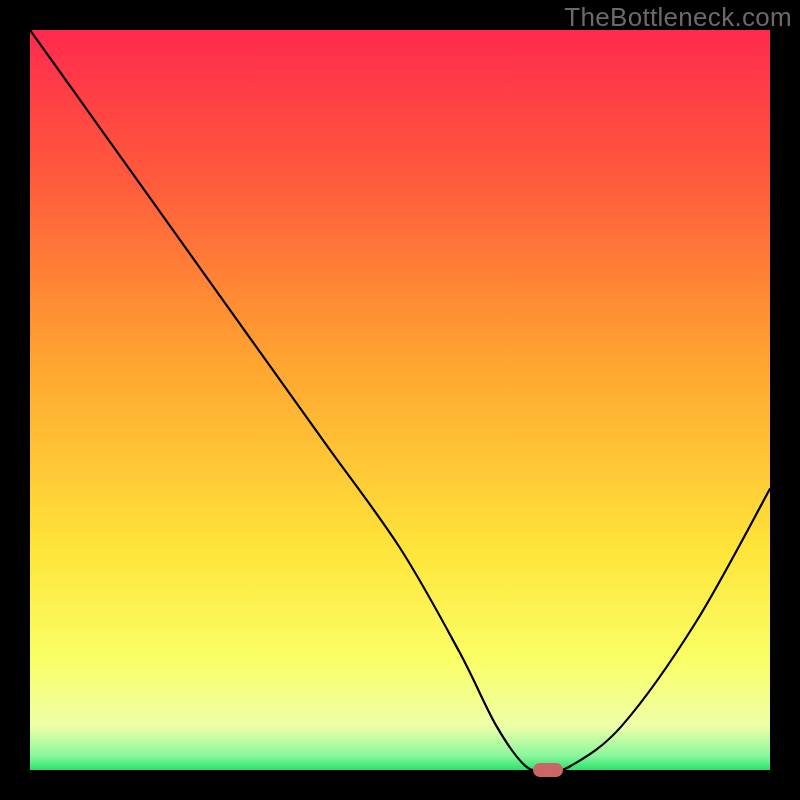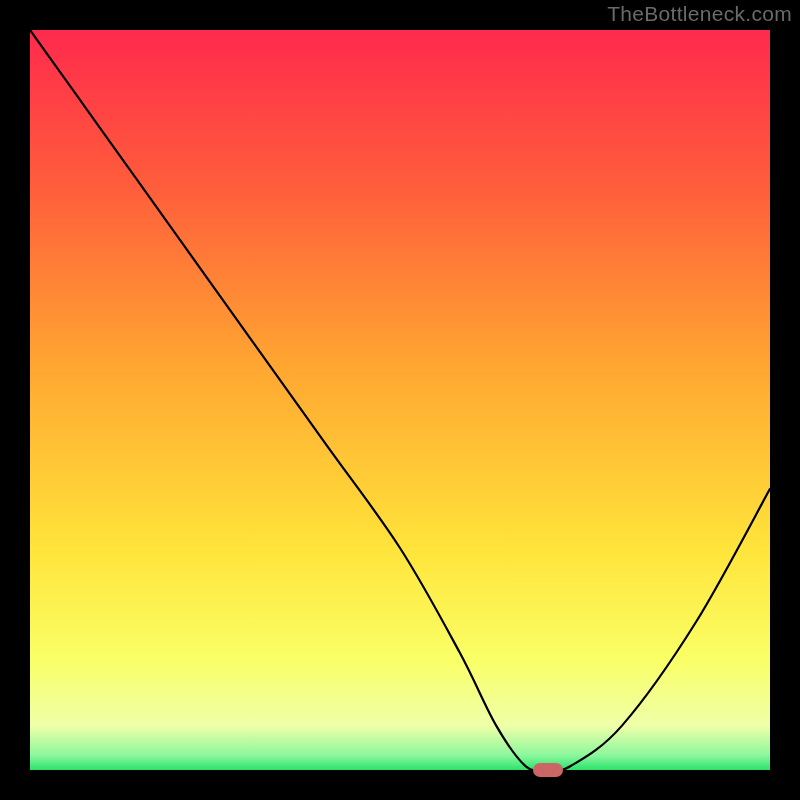--- a/index.html
+++ b/index.html
@@ -14,21 +14,21 @@
     position: relative;
     width: 800px;
     height: 800px;
     background: #000;
   }
   .watermark {
     position: absolute;
     top: 2px;
     right: 8px;
     font-family: Arial, Helvetica, sans-serif;
-    font-size: 21px;
+    font-size: 26px;
     color: #6a6a6a;
     letter-spacing: 0.3px;
     font-weight: 500;
     user-select: none;
     text-align: right;
   }
   .plot {
     position: absolute;
     left: 30px;
     top: 30px;

